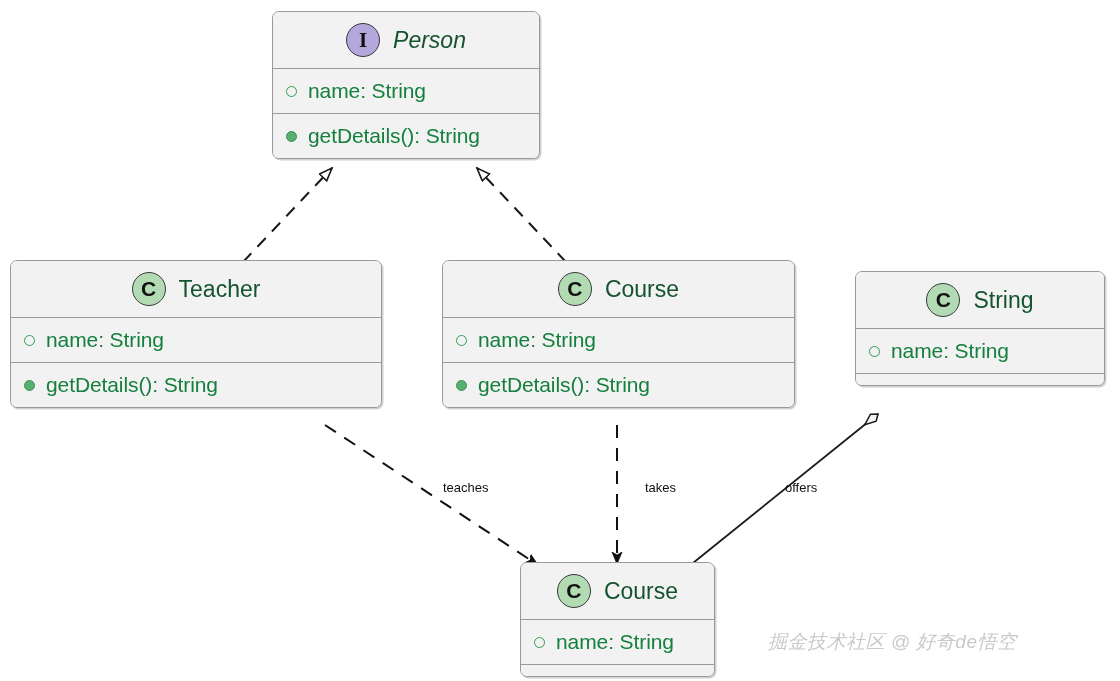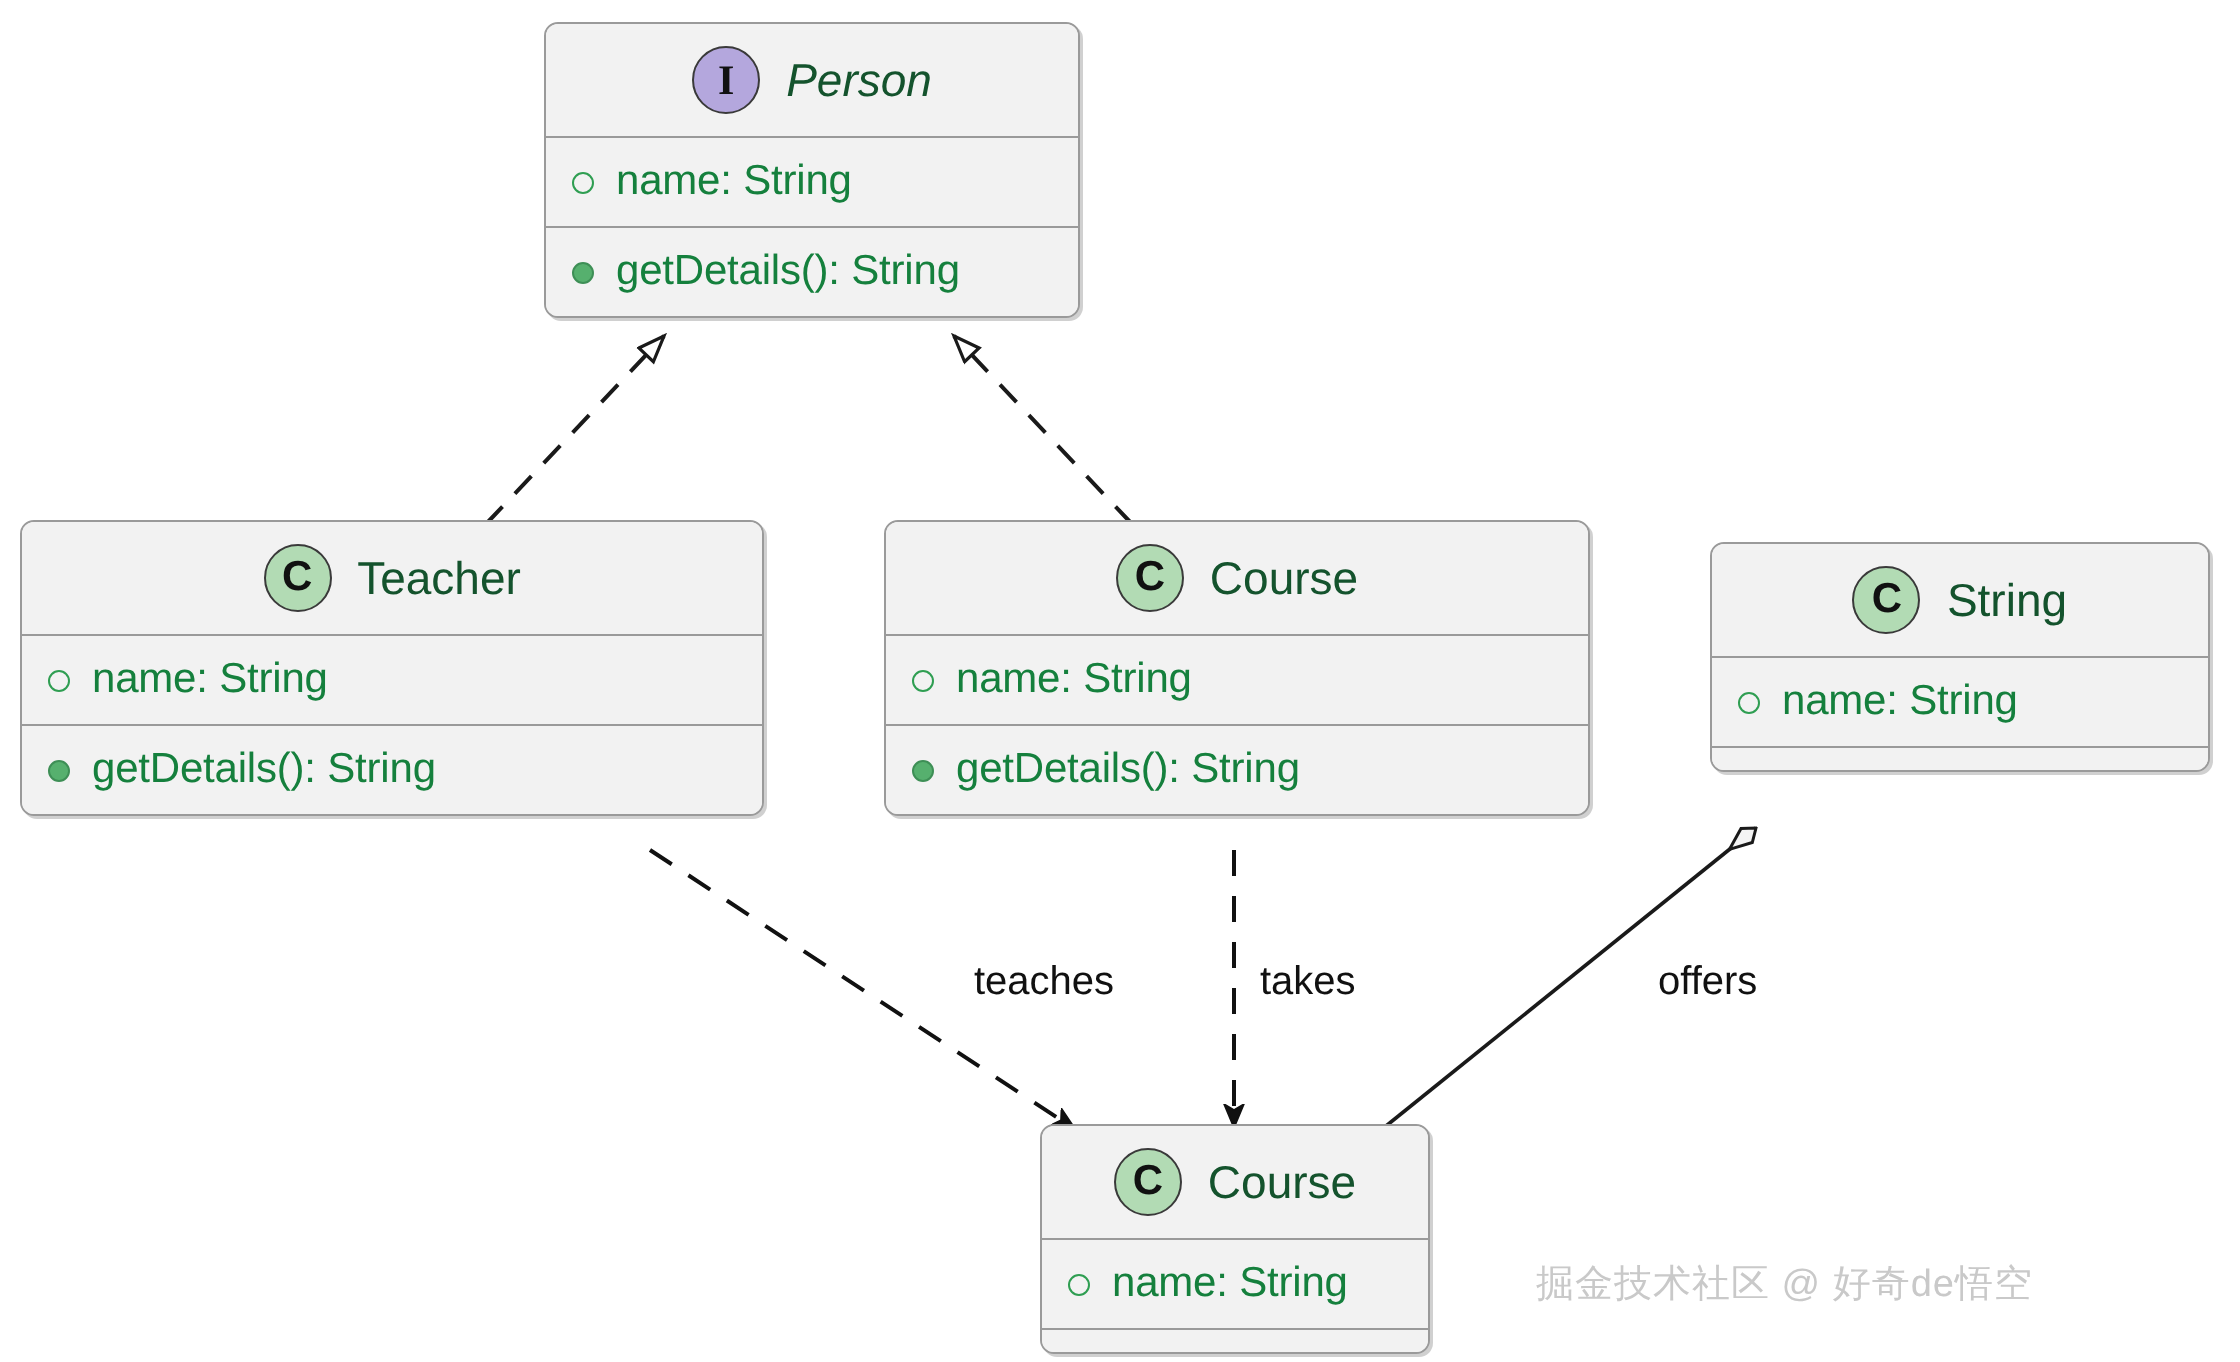--- a/index.html
+++ b/index.html
@@ -115,25 +115,24 @@
     border: 1.8px solid #2f9e52;
   }
   .marker.method {
     background: #56b06e;
     border: 1.8px solid #3e8f56;
   }
 
   
   .edge-label {
     position: absolute;
-    font-size: 20px;
+    font-size: 13px;
     color: #111111;
     white-space: nowrap;
     background: transparent;
-    margin-left: 44px;
   }
 
   
   #watermark {
     position: absolute;
     font-size: 19px;
     color: #c9c9c9;
     white-space: nowrap;
     letter-spacing: 0.5px;
   }
@@ -256,18 +255,18 @@
     <div class="uml-compartment">
       <div class="uml-row">
         <span class="marker field"></span>
         <span class="row-text">name: String</span>
       </div>
     </div>
     <div class="uml-compartment empty"></div>
   </div>
 
   <div class="edge-label" style="left:443px; top:480px;">teaches</div>
-  <div class="edge-label" style="left:586px; top:480px;">takes</div>
+  <div class="edge-label" style="left:645px; top:480px;">takes</div>
   <div class="edge-label" style="left:785px; top:480px;">offers</div>
 
-  <div id="watermark" style="left:768px; top:629px;">掘金技术社区 @ 好奇de悟空</div>
+  <div id="watermark" style="left:768px; top:629px;font-style:italic;">掘金技术社区 @ 好奇de悟空</div>
 
 </div>
 
 </body></html>

